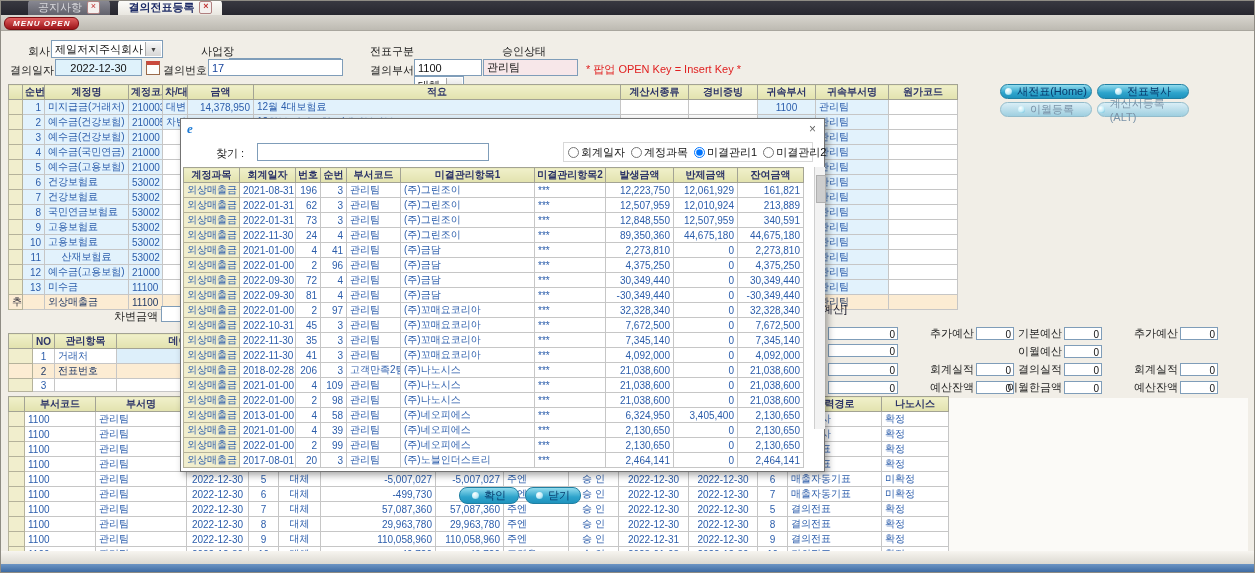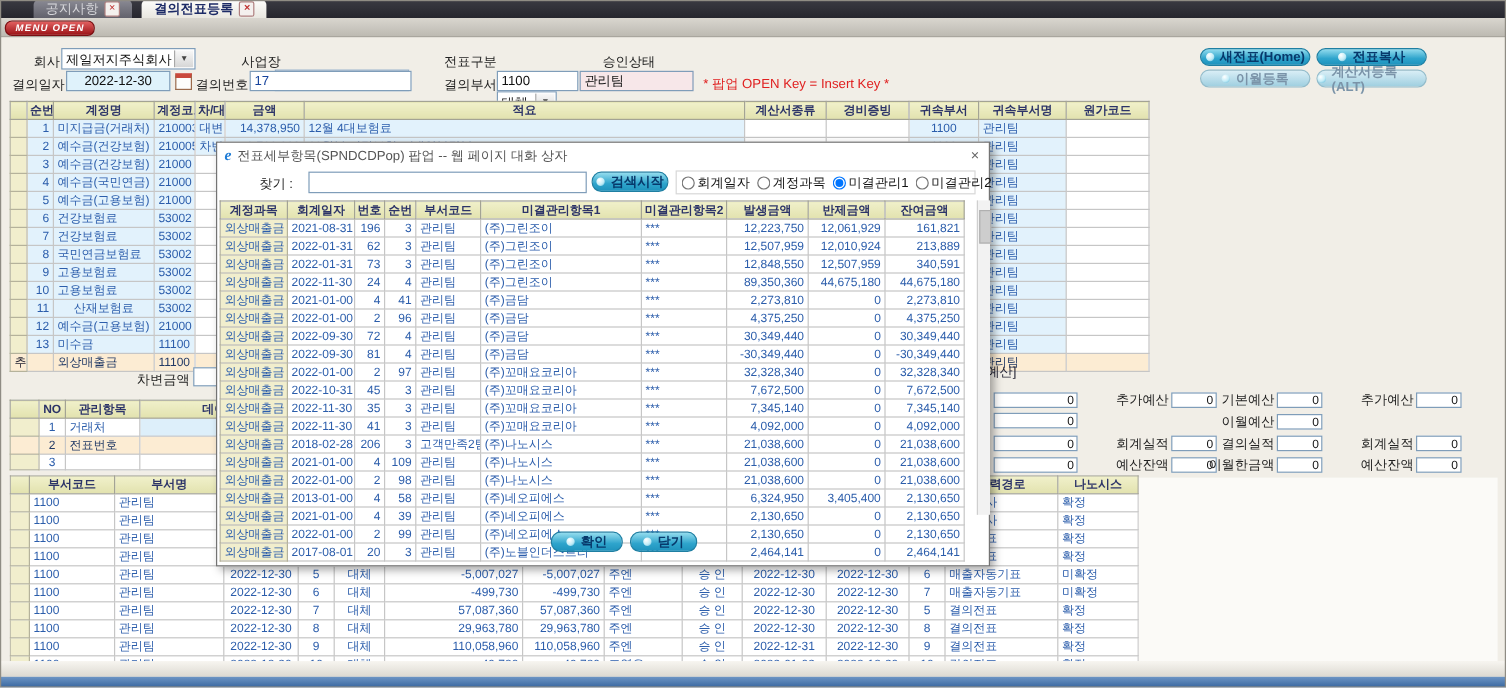--- a/index.html
+++ b/index.html
@@ -32,21 +32,21 @@
           display:flex;align-items:center;padding:0 16px 0 3px;box-sizing:border-box;position:relative;}
   .selbox .ar{position:absolute;right:1px;top:1px;bottom:1px;width:15px;
               background:linear-gradient(#f8f8f8,#d6d6d6);border-left:1px solid #a8a8a8;
               display:flex;align-items:center;justify-content:center;font-size:7px;color:#444;}
   .selbox.gray{background:#efeee8;color:#999;}
   .caldr{width:14px;height:14px;background:#fdfdfb;border:1px solid #9a6a4a;border-top:4px solid #c9493c;
          box-sizing:border-box;}
   .redtxt{font-size:11px;color:#e02020;}
   .tealbtn{display:inline-flex;align-items:center;justify-content:center;box-sizing:border-box;
            background:linear-gradient(#93dcee,#2ea4cc 60%,#1f93bd);border:1px solid #1f7fa2;
-           border-radius:8px;color:#07396b;font-size:11px;font-weight:bold;cursor:pointer;}
+           border-radius:8px;color:#07396b;font-size:11px;font-weight:normal;cursor:pointer;margin-top:44px;}
   .tealbtn::before{content:"";width:7px;height:7px;border-radius:50%;margin-right:5px;
            background:radial-gradient(circle at 35% 30%,#ffffff,#c2ecf7 55%,#4fb2d4);}
   .tealbtn.dis{background:linear-gradient(#d9eef6,#9fcfe0);color:#7a93a8;border-color:#93bccb;}
   
   table.grid{border-collapse:collapse;table-layout:fixed;background:#fff;
              border:1px solid #8f8f8f;font-size:10px;}
   table.grid th{background:linear-gradient(#f0f0ca,#e2e2ae);border:1px solid #a3a394;
                 color:#2c3468;font-weight:bold;height:13px;padding:0 2px;overflow:hidden;white-space:nowrap;}
   table.grid td{border:1px solid #c6c6c6;color:#2b5dab;height:12px;padding:0 3px;
                 overflow:hidden;white-space:nowrap;background:#fff;}
@@ -669,21 +669,20 @@
           <td style="text-align: left;">결의전표</td>
           <td style="text-align: left;">확정</td>
         </tr>
       </tbody>
 </table>
 </div>
 
 <div class="abs popup">
   <div class="abs ptitle">
     <span class="eicon">e</span>
-    <span>전표세부항목(SPNDCDPop) 팝업 -- 웹 페이지 대화 상자</span>
   </div>
   <div class="pclose">×</div>
 
   <div class="abs lbl" style="left:35px;top:27px;">찾기 :</div>
   <input class="abs inp" style="left: 76px; top: 24px; width: 232px; height: 18px;" value="">
   <div class="abs tealbtn" style="left:312px;top:24px;width:64px;height:17px;">
       <span>검색시작</span>
     </div>
   <div class="abs" id="popup-radios" style="left:382px;top:23px;width:250px;height:20px;display:flex;align-items:center;gap:6px;border:1px solid #d8d8d8;padding:0 4px;box-sizing:border-box;">
       <label class="radio-lbl">

